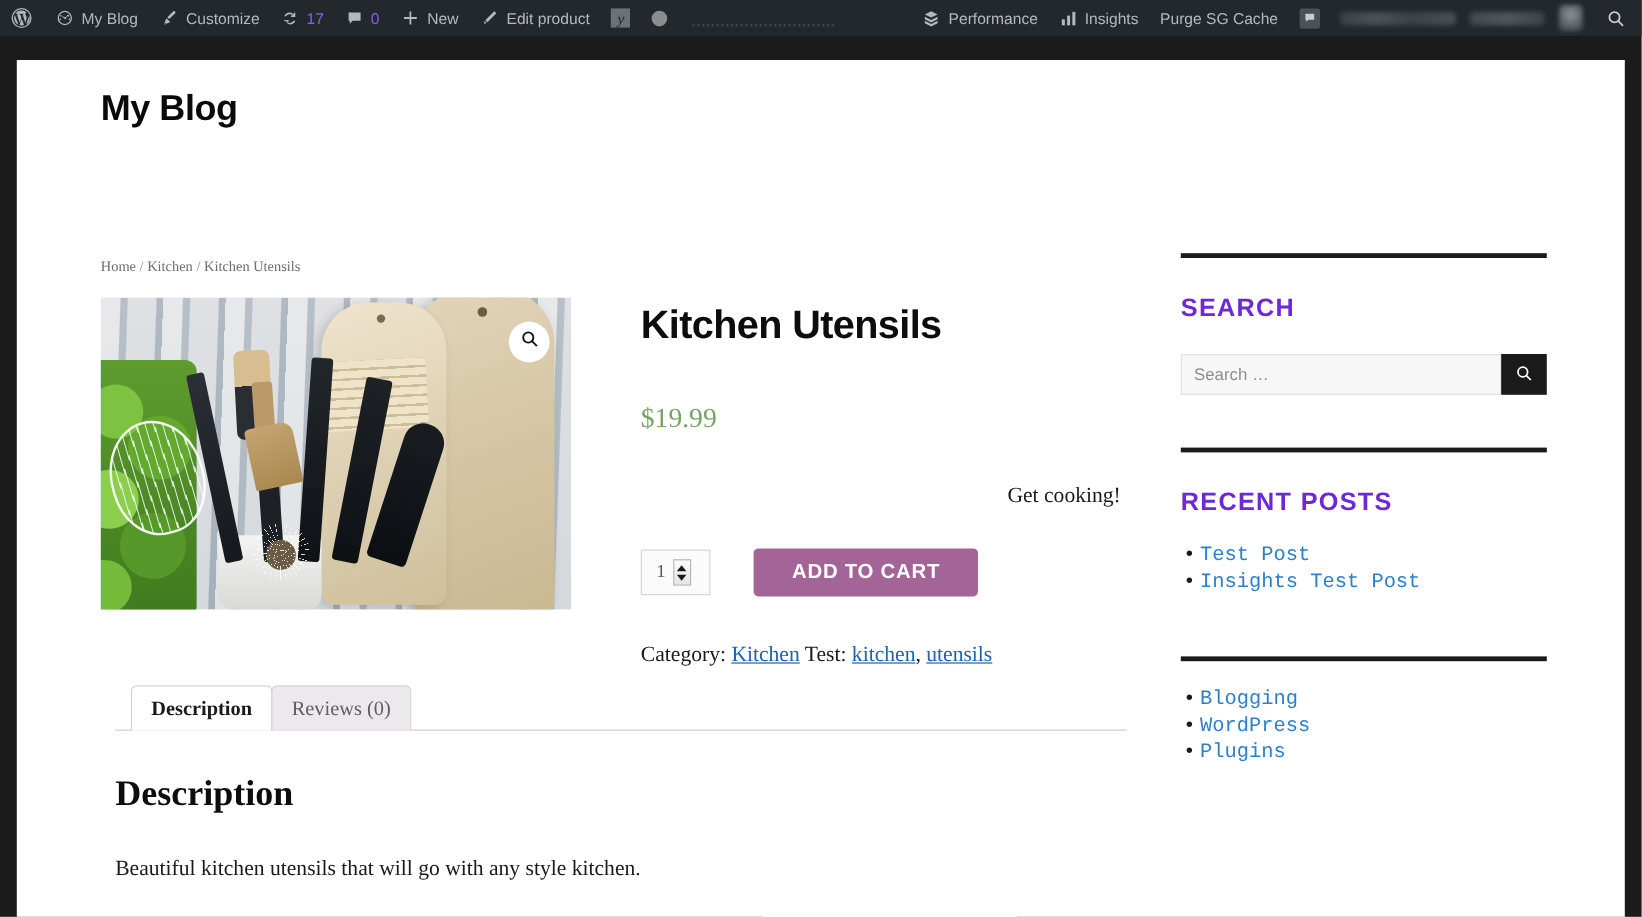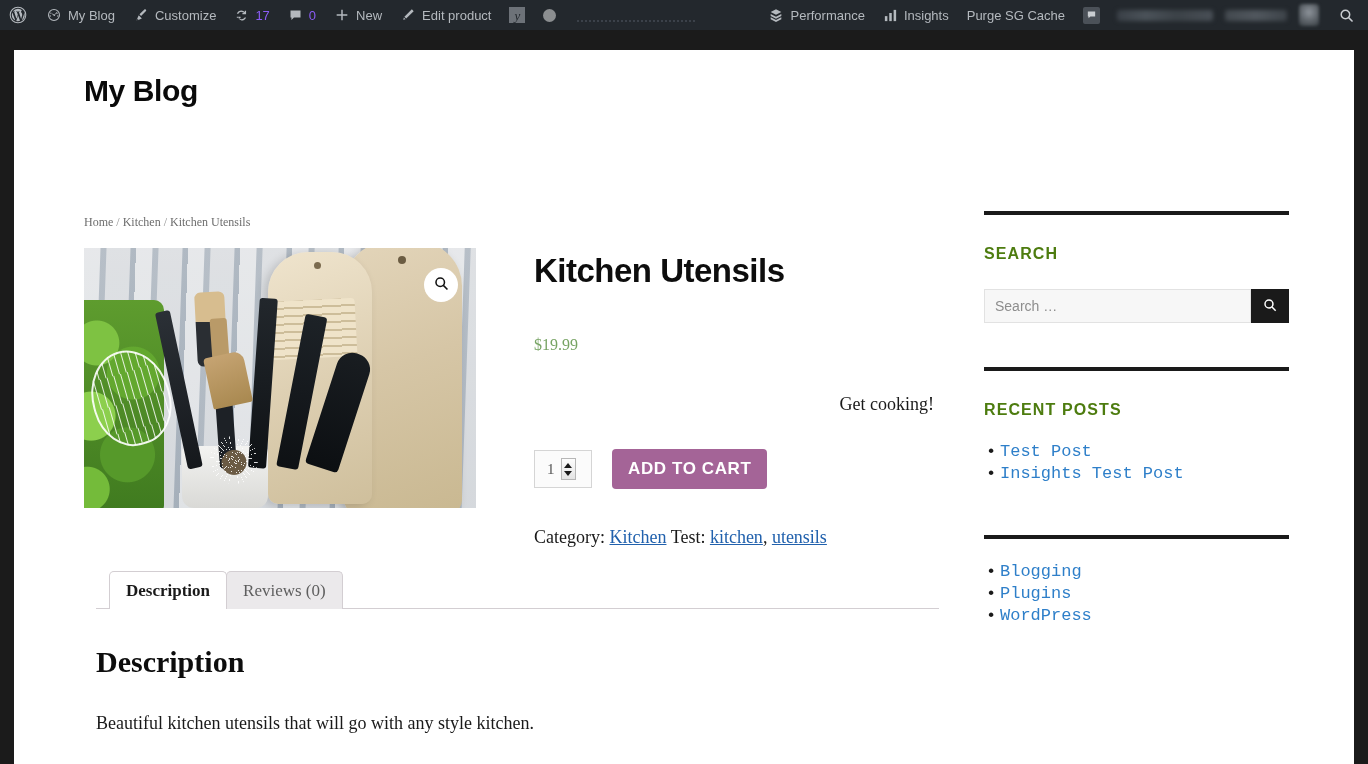--- a/index.html
+++ b/index.html
@@ -245,21 +245,21 @@
   .summary { position: absolute; left: 450px; top: 0; width: 400px; }
   .product-title {
     font-family: "Liberation Sans", sans-serif;
     font-weight: bold;
     font-size: 33px;
     letter-spacing: -0.5px;
     color: #0d0d0d;
     margin: 4px 0 0 0;
   }
   .price {
-    font-size: 16px;
+    font-size: 23px;
     color: #77a464;
     margin-top: 46px;
   }
   .short-desc {
     font-size: 18px;
     color: #1a1a1a;
     margin-top: 40px;
     text-align: right;
   }
   .cart-row { display: flex; align-items: center; margin-top: 34px; }
@@ -281,23 +281,23 @@
     background: linear-gradient(180deg,#fdfdfd,#e4e4e4);
     display: flex; flex-direction: column;
     align-items: center; justify-content: center;
     gap: 3px;
     cursor: pointer;
   }
   .sp-up, .sp-dn { width: 0; height: 0; border-left: 4px solid transparent; border-right: 4px solid transparent; }
   .sp-up { border-bottom: 5px solid #1a1a1a; }
   .sp-dn { border-top: 5px solid #1a1a1a; }
   .add-cart {
-    margin-left: 20px;
+    margin-left: 36px;
     height: 40px;
-    padding: 0 16px;
+    padding: 0 32px;
     background: #a46497;
     color: #fff;
     border: none;
     border-radius: 4px;
     font-family: "Liberation Sans", sans-serif;
     font-weight: bold;
     font-size: 17px;
     letter-spacing: 0.6px;
     cursor: pointer;
   }
@@ -348,23 +348,23 @@
     color: #1a1a1a;
     margin-top: 34px;
   }
 
   
   .widget { margin-bottom: 0; }
   .widget-rule { border-top: 4px solid #1a1a1a; }
   .widget-title {
     font-family: "Liberation Sans", sans-serif;
     font-weight: bold;
-    font-size: 16px;
+    font-size: 21px;
     letter-spacing: 1.1px;
-    color: #4d7c0f;
+    color: #6d28d9;
     margin: 30px 0 0 0;
   }
   .search-form {
     display: flex;
     margin-top: 26px;
     height: 34px;
   }
   .search-input {
     flex: 1 1 auto;
     border: 1px solid #e2e2e2;
@@ -647,23 +647,23 @@
 
       <div class="sp-48"></div>
 
       <div class="widget">
         <div class="widget-rule"></div>
         <ul class="w-list">
           <li>
             <a href="#">Blogging</a>
           </li>
           <li>
-            <a href="#">Plugins</a>
+            <a href="#">WordPress</a>
           </li>
           <li>
-            <a href="#">WordPress</a>
+            <a href="#">Plugins</a>
           </li>
         </ul>
       </div>
     </div>
 
   </div>
 </div>
 
 </body></html>

